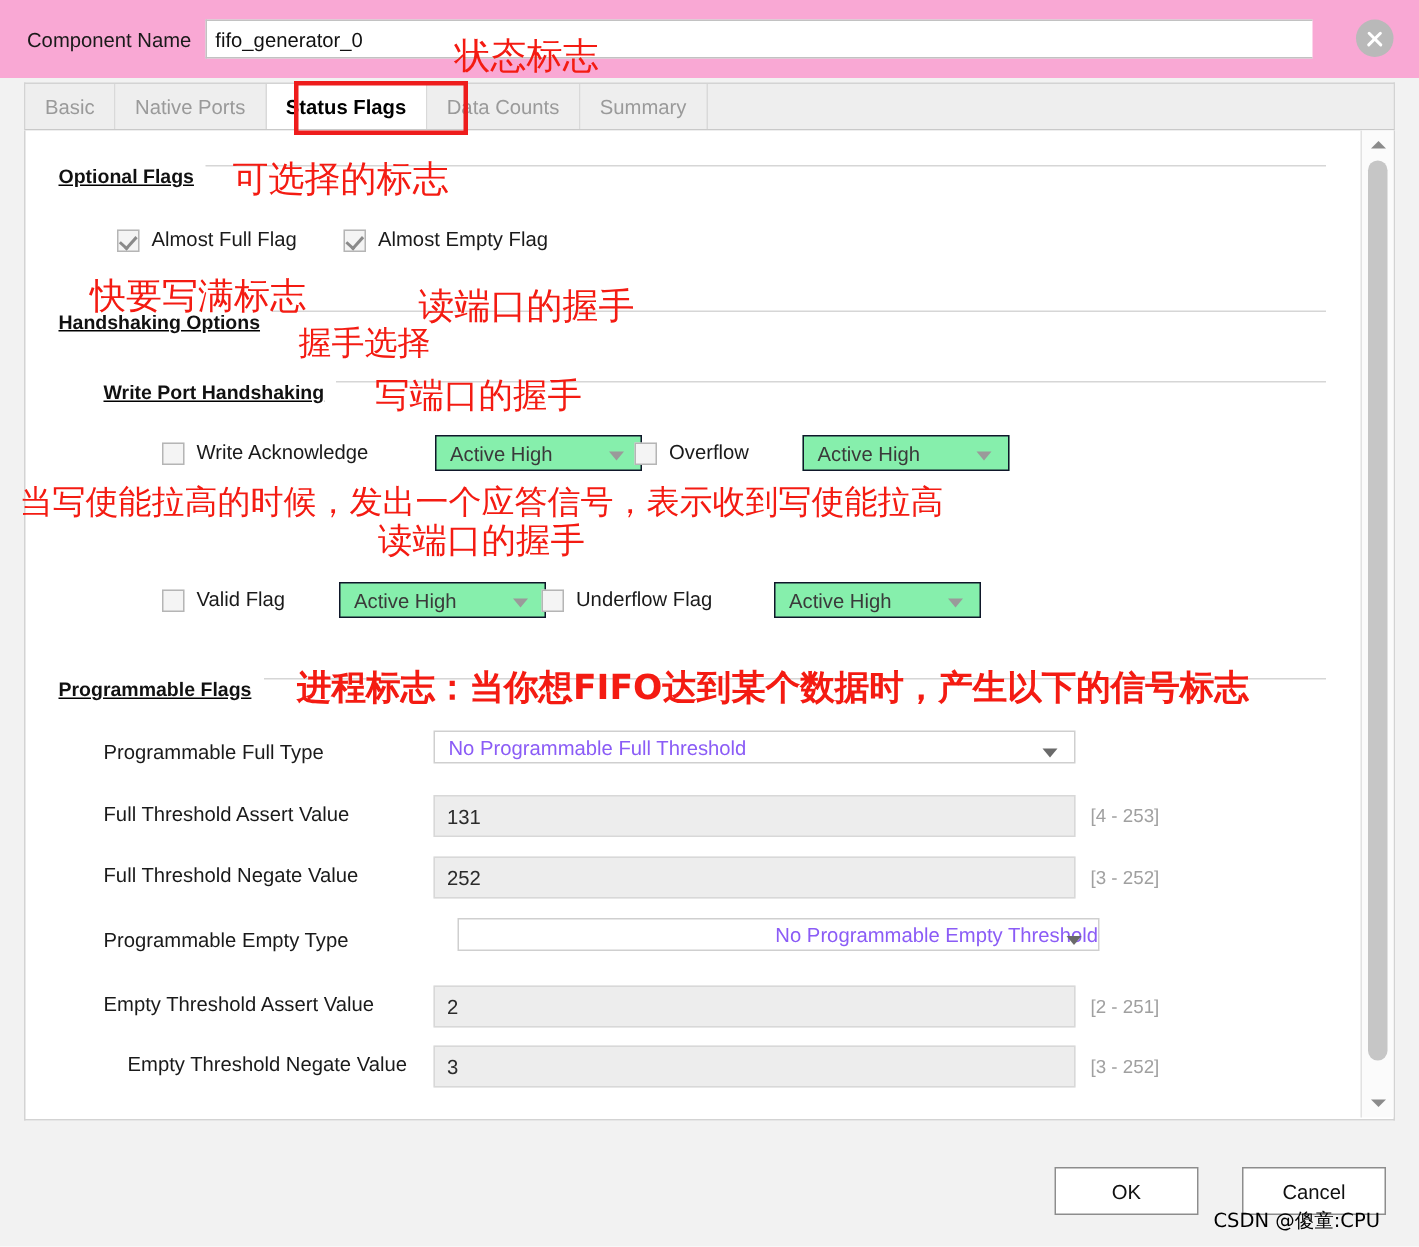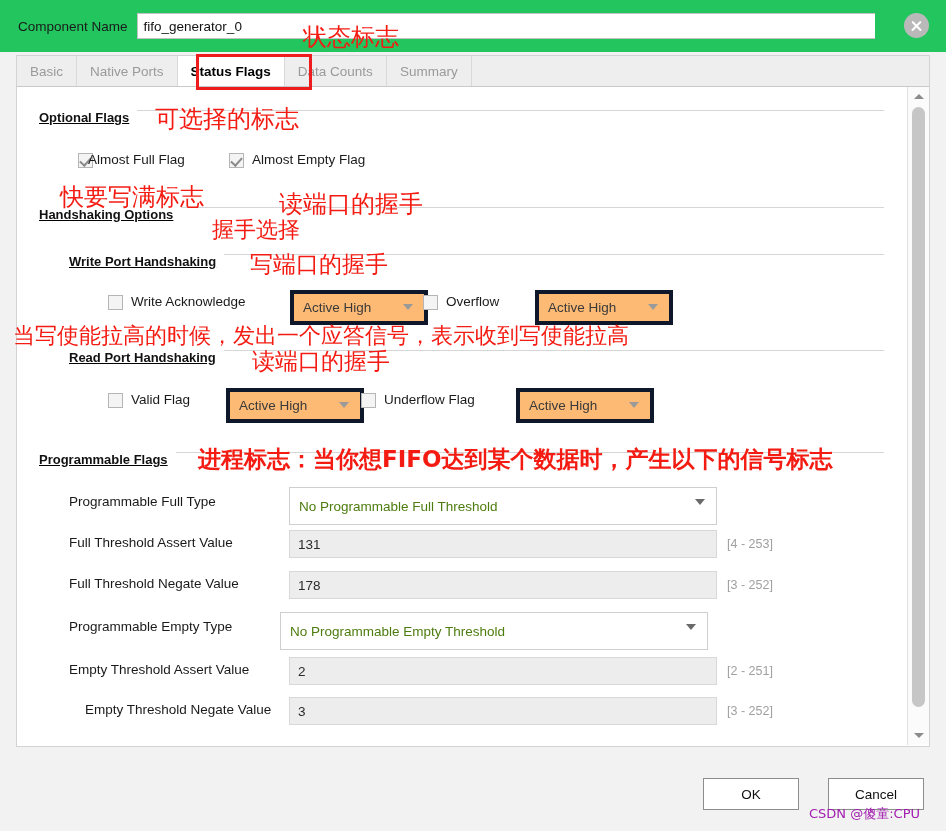--- a/index.html
+++ b/index.html
@@ -15,21 +15,21 @@
     position: relative;
     overflow: hidden;
     background: #f2f2f2;
   }
 
   
   .topbar {
     position: absolute;
     left: 0; top: 0;
     width: 946px; height: 52px;
-    background: #22c55e;
+    background: #f9a8d4;
     display: flex;
     align-items: center;
   }
   .comp-label {
     font-size: 13.5px;
     color: #1a1a1a;
     margin-left: 18px;
     white-space: nowrap;
   }
   .comp-input {
@@ -214,44 +214,44 @@
   .cbox-label {
     position: absolute;
     font-size: 13.5px;
     color: #1a1a1a;
     white-space: nowrap;
   }
 
   
   .sel {
     position: absolute;
-    height: 35px;
-    background: #fdba74;
-    border: 4px solid #0f172a;
+    height: 24px;
+    background: #86efac;
+    border: 1px solid #0f172a;
     box-sizing: border-box;
     display: flex;
     align-items: center;
     font-size: 13.5px;
     color: #3a3a3a;
     padding-left: 9px;
   }
   .sel .chev {
     position: absolute;
     right: 11px; top: 10px;
     width: 0; height: 0;
     border-left: 5px solid transparent;
     border-right: 5px solid transparent;
     border-top: 6px solid #9a9a9a;
   }
   
   .sel.enabled {
     background: #ffffff;
     border: 1px solid #cfcfcf;
-    color: #4d7c0f;
-    height: 38px;
+    color: #8b5cf6;
+    height: 22px;
   }
   .sel.enabled .chev {
     border-top-color: #6a6a6a;
     top: 11px;
   }
 
   
   .tinput {
     position: absolute;
     height: 28px;
@@ -283,21 +283,21 @@
     box-sizing: border-box;
     display: flex;
     align-items: center;
     justify-content: center;
     font-size: 13.5px;
     color: #101010;
   }
   .watermark {
     position: absolute;
     font-size: 13px;
-    color: #a21caf;
+    color: #000000;
     white-space: nowrap;
     font-family: "DejaVu Sans", sans-serif;
   }
 </style>
 </head>
 <body>
 
 <div class="topbar">
   <span class="comp-label">Component Name</span>
   <div class="comp-input">fifo_generator_0</div>
@@ -318,21 +318,21 @@
 
 <div class="panel">
   <div class="panel-inner">
 
     <div class="section" style="left:22px; top:23px; width:845px;">
       <span class="section-title">Optional Flags</span>
       <span class="section-rule" style="flex:1;"></span>
     </div>
 
     <div class="cbox checked" style="left:61px; top:66px;"></div>
-    <span class="cbox-label" style="left:71px; top:65px;">Almost Full Flag</span>
+    <span class="cbox-label" style="left:84px; top:65px;">Almost Full Flag</span>
 
     <div class="cbox checked" style="left:212px; top:66px;"></div>
     <span class="cbox-label" style="left:235px; top:65px;">Almost Empty Flag</span>
 
     <div class="section" style="left:52px; top:167px; width:815px;">
       <span class="section-title">Write Port Handshaking</span>
       <span class="section-rule" style="flex:1;"></span>
     </div>
 
     <div class="section" style="left:22px; top:120px; width:845px;">
@@ -347,24 +347,20 @@
       <span class="chev"></span>
     </div>
 
     <div class="cbox" style="left:406px; top:208px;"></div>
     <span class="cbox-label" style="left:429px; top:207px;">Overflow</span>
     <div class="sel" style="left:518px; top:203px; width:138px;">
       <span>Active High</span>
       <span class="chev"></span>
     </div>
 
-    <div class="section" style="left:52px; top:263px; width:815px;">
-      <span class="section-title">Read Port Handshaking</span>
-      <span class="section-rule" style="flex:1;"></span>
-    </div>
 
     <div class="cbox" style="left:91px; top:306px;"></div>
     <span class="cbox-label" style="left:114px; top:305px;">Valid Flag</span>
     <div class="sel" style="left:209px; top:301px; width:138px;">
       <span>Active High</span>
       <span class="chev"></span>
     </div>
 
     <div class="cbox" style="left:344px; top:306px;"></div>
     <span class="cbox-label" style="left:367px; top:305px;">Underflow Flag</span>
@@ -382,25 +378,25 @@
     <div class="sel enabled" style="left:272px; top:400px; width:428px;">
       <span>No Programmable Full Threshold</span>
       <span class="chev"></span>
     </div>
 
     <span class="field-label" style="left:52px; top:448px;">Full Threshold Assert Value</span>
     <div class="tinput" style="left:272px; top:443px; width:428px;">131</div>
     <span class="range-label" style="left:710px; top:450px;">[4 - 253]</span>
 
     <span class="field-label" style="left:52px; top:489px;">Full Threshold Negate Value</span>
-    <div class="tinput" style="left:272px; top:484px; width:428px;">178</div>
+    <div class="tinput" style="left:272px; top:484px; width:428px;">252</div>
     <span class="range-label" style="left:710px; top:491px;">[3 - 252]</span>
 
     <span class="field-label" style="left:52px; top:532px;">Programmable Empty Type</span>
-    <div class="sel enabled" style="left:263px; top:525px; width:428px;">
+    <div class="sel enabled" style="left:288px; top:525px; width:428px;justify-content:flex-end;">
       <span>No Programmable Empty Threshold</span>
       <span class="chev"></span>
     </div>
 
     <span class="field-label" style="left:52px; top:575px;">Empty Threshold Assert Value</span>
     <div class="tinput" style="left:272px; top:570px; width:428px;">2</div>
     <span class="range-label" style="left:710px; top:577px;">[2 - 251]</span>
 
     <span class="field-label" style="left:52px; top:615px;margin-left:16px;">Empty Threshold Negate Value</span>
     <div class="tinput" style="left:272px; top:610px; width:428px;">3</div>
@@ -416,21 +412,21 @@
     <div class="sb-btn sb-down">
       <span class="sb-arrow down"></span>
     </div>
   </div>
 </div>
 
 <div class="ann" style="left:303px; top:25px; font-size:24px;">状态标志</div>
 <div class="ann" style="left:155px; top:107px; font-size:24px;">可选择的标志</div>
 <div class="ann" style="left:60px; top:185px; font-size:24px;">快要写满标志</div>
 <div class="ann" style="left:279px; top:192px; font-size:24px;">读端口的握手</div>
-<div class="ann" style="left:212px; top:219px; font-size:22px;text-align:right;">握手选择</div>
+<div class="ann" style="left:199px; top:219px; font-size:22px;text-align:right;">握手选择</div>
 <div class="ann" style="left:250px; top:253px; font-size:23px;">写端口的握手</div>
 <div class="ann" style="left:13px; top:325px; font-size:22px;">当写使能拉高的时候，发出一个应答信号，表示收到写使能拉高</div>
 <div class="ann" style="left:252px; top:350px; font-size:23px;">读端口的握手</div>
 <div class="ann" style="left:198px; top:448px; font-size:23px;font-weight:bold;">进程标志：当你想FIFO达到某个数据时，产生以下的信号标志</div>
 
 <div class="btn" style="left:703px; top:778px;">OK</div>
 <div class="btn" style="left:828px; top:778px;">Cancel</div>
 <div class="watermark" style="left:809px; top:805px;">CSDN @傻童:CPU</div>
 
 </body></html>

